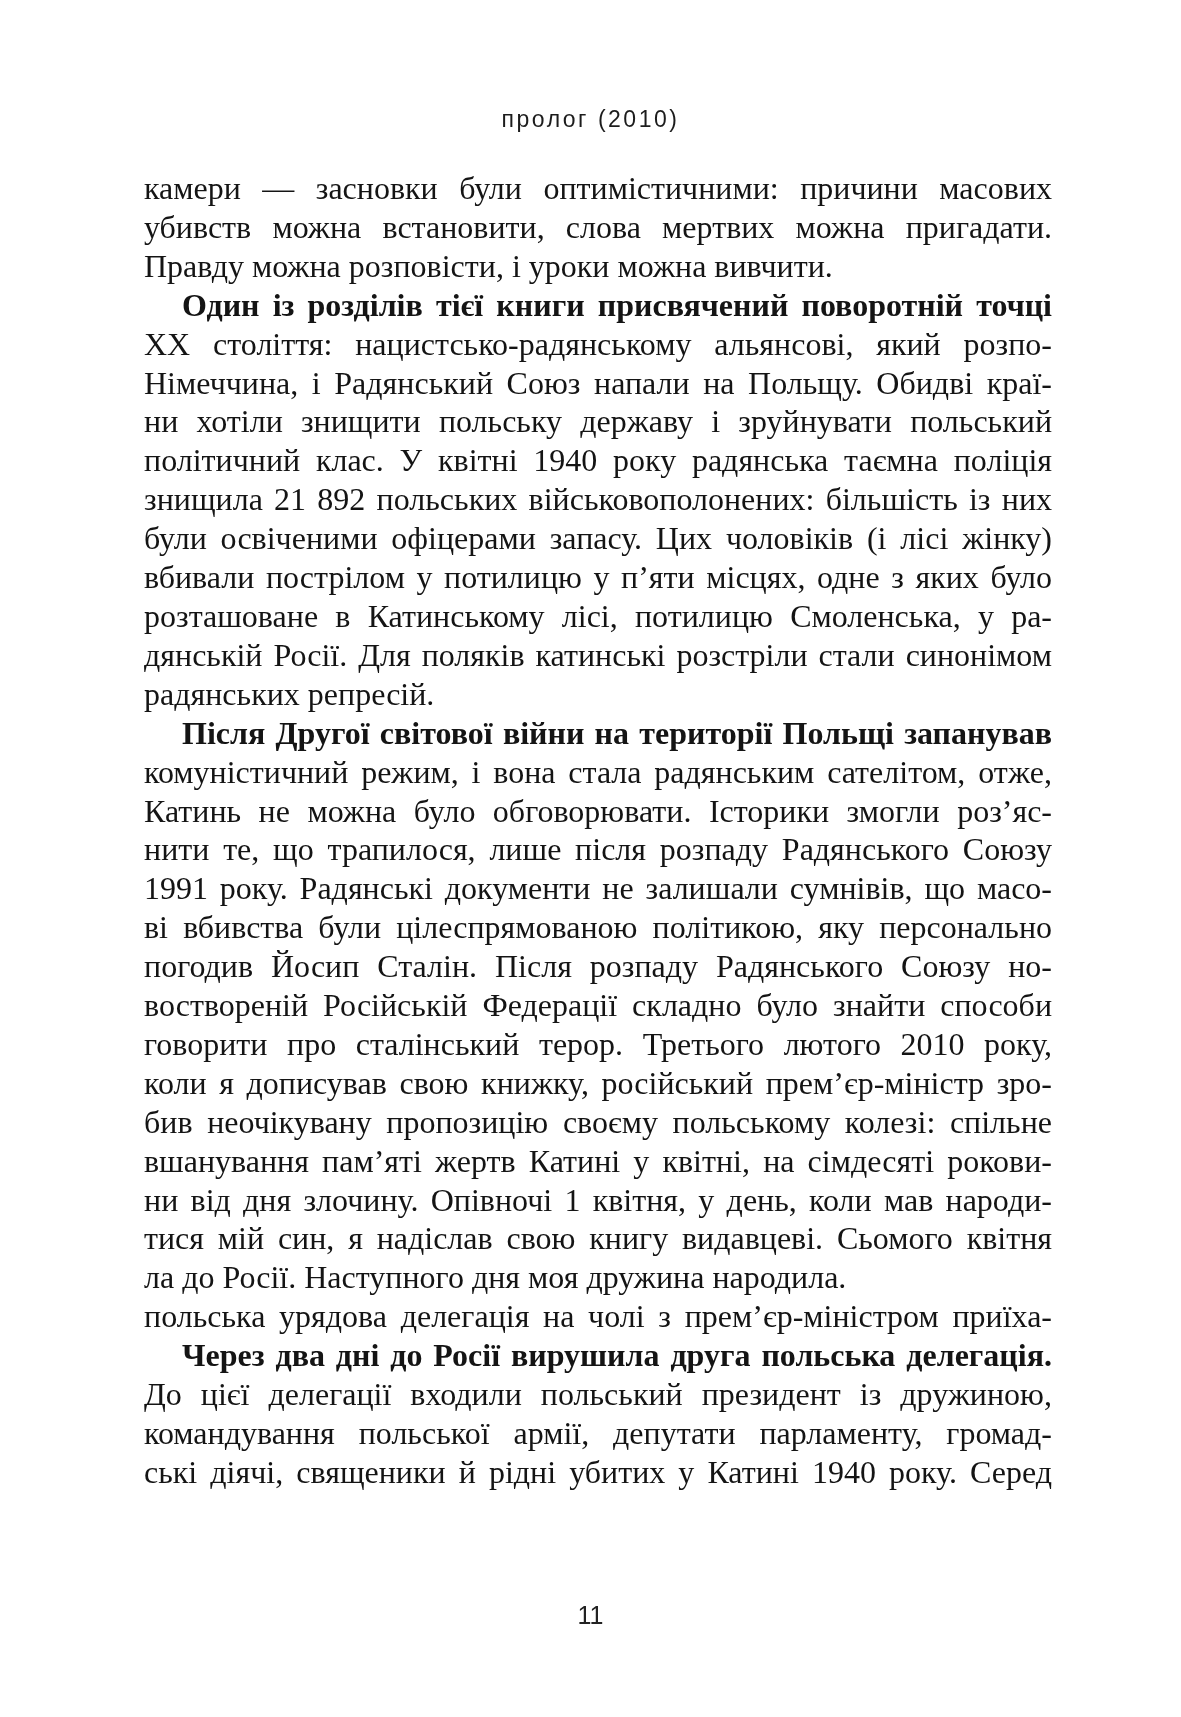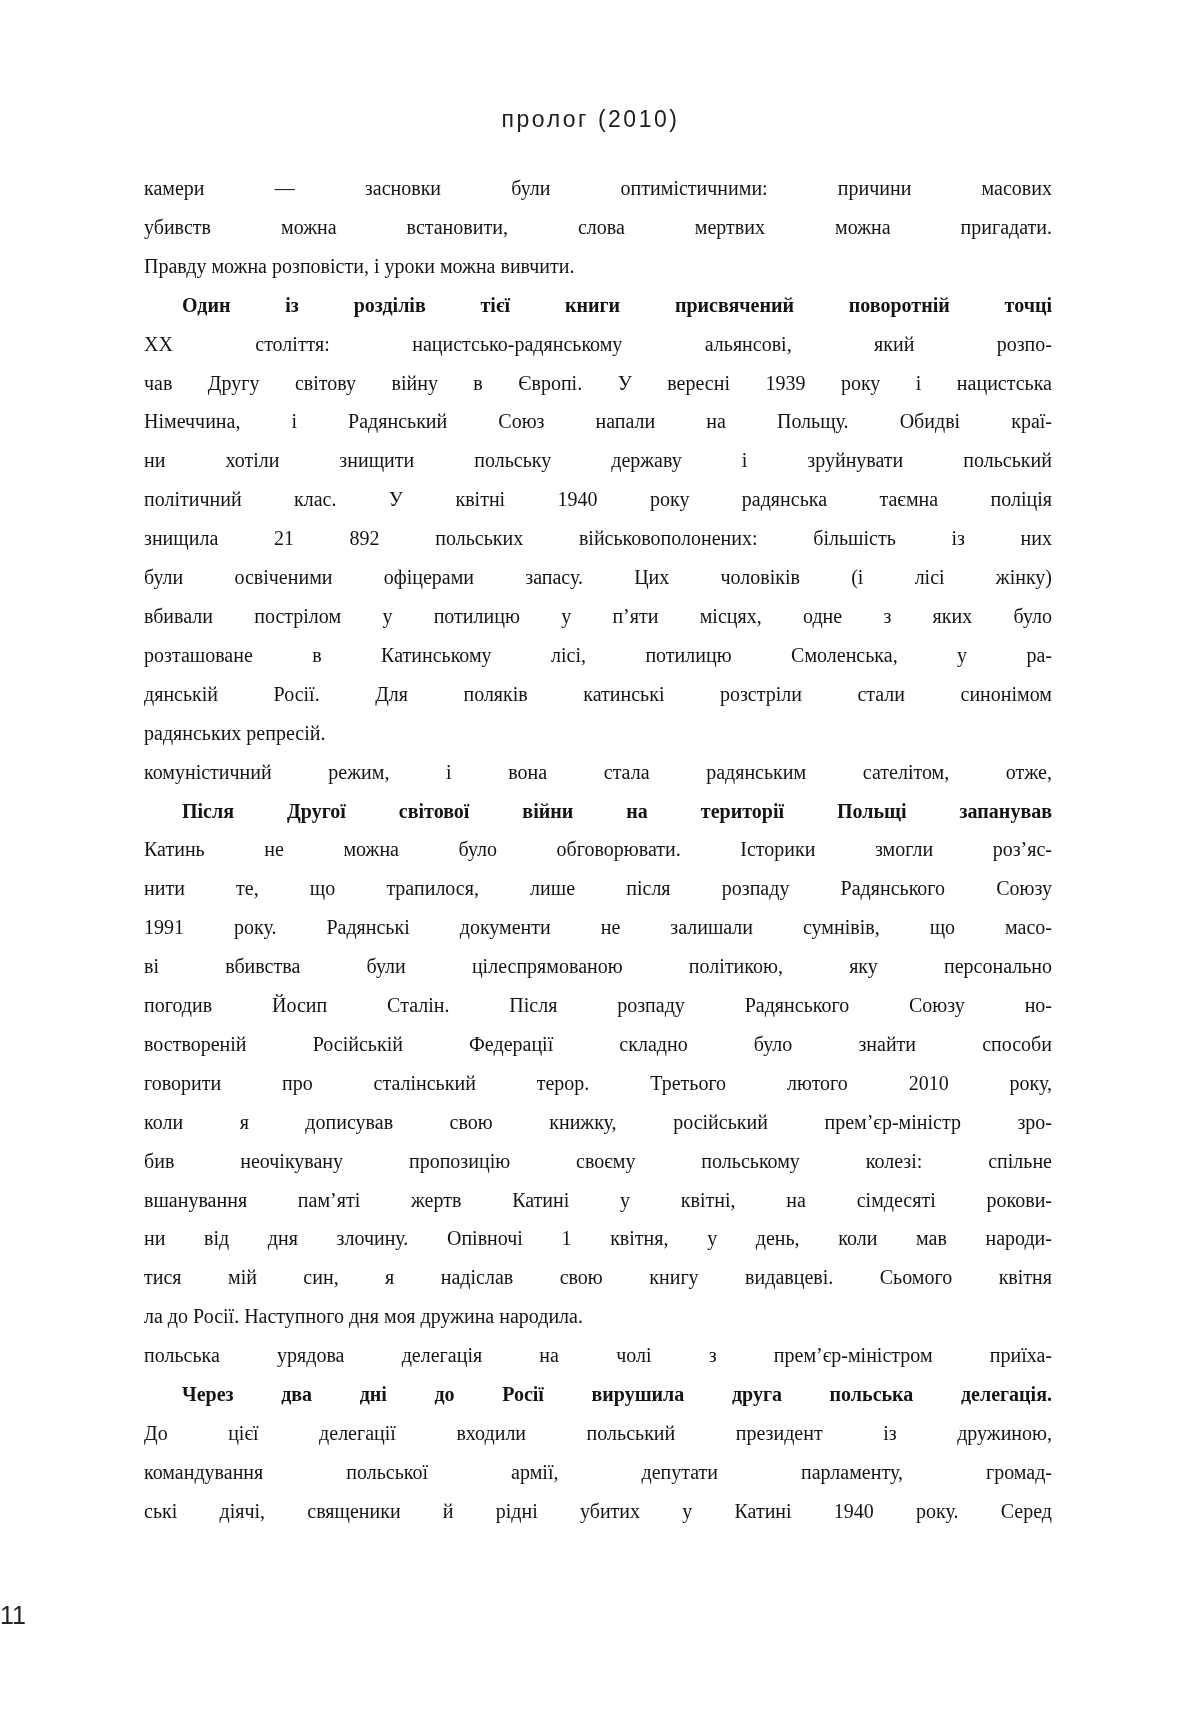--- a/index.html
+++ b/index.html
@@ -22,68 +22,68 @@
     font-size: 23px;
     font-weight: 400;
     letter-spacing: 2.5px;
     color: #1c1c1c;
   }
   .text-body {
     position: absolute;
     left: 144px; top: 169px;
     width: 908px;
     font-family: "Liberation Serif", serif;
-    font-size: 20px;
+    font-size: 32px;
     line-height: 38.9px;
     color: #141414;
   }
   .line {
     text-align: justify;
     text-align-last: justify;
   }
   .line.pend {
     text-align-last: left;
   }
   .line.indent {
     text-indent: 38px;
     font-weight: bold;
   }
   .folio {
     position: absolute;
     top: 1601px; left: 0; width: 100%;
+    text-align: center;
     font-family: "Liberation Sans", sans-serif;
     font-size: 25px;
     color: #222222;
   }
 </style>
 </head>
 <body>
 
 <div class="page">
 
   <div class="running-head">пролог (2010)</div>
 
   <main class="text-body" id="text-body">
       <div class="line">камери — засновки були оптимістичними: причини масових</div>
       <div class="line">убивств можна встановити, слова мертвих можна пригадати.</div>
       <div class="line pend">Правду можна розповісти, і уроки можна вивчити.</div>
       <div class="line indent">Один із розділів тієї книги присвячений поворотній точці</div>
       <div class="line">XX століття: нацистсько-радянському альянсові, який розпо-</div>
-      <div class="line">чав Другу світову війну в Європі. У вересні 1939 року і нацистська</div>
       <div class="line">Німеччина, і Радянський Союз напали на Польщу. Обидві краї-</div>
       <div class="line">ни хотіли знищити польську державу і зруйнувати польський</div>
       <div class="line">політичний клас. У квітні 1940 року радянська таємна поліція</div>
       <div class="line">знищила 21 892 польських військовополонених: більшість із них</div>
       <div class="line">були освіченими офіцерами запасу. Цих чоловіків (і лісі жінку)</div>
       <div class="line">вбивали пострілом у потилицю у п’яти місцях, одне з яких було</div>
       <div class="line">розташоване в Катинському лісі, потилицю Смоленська, у ра-</div>
       <div class="line">дянській Росії. Для поляків катинські розстріли стали синонімом</div>
       <div class="line pend">радянських репресій.</div>
+      <div class="line indent">Після Другої світової війни на території Польщі запанував</div>
       <div class="line">комуністичний режим, і вона стала радянським сателітом, отже,</div>
-      <div class="line indent">Після Другої світової війни на території Польщі запанував</div>
       <div class="line">Катинь не можна було обговорювати. Історики змогли роз’яс-</div>
       <div class="line">нити те, що трапилося, лише після розпаду Радянського Союзу</div>
       <div class="line">1991 року. Радянські документи не залишали сумнівів, що масо-</div>
       <div class="line">ві вбивства були цілеспрямованою політикою, яку персонально</div>
       <div class="line">погодив Йосип Сталін. Після розпаду Радянського Союзу но-</div>
       <div class="line">воствореній Російській Федерації складно було знайти способи</div>
       <div class="line">говорити про сталінський терор. Третього лютого 2010 року,</div>
       <div class="line">коли я дописував свою книжку, російський прем’єр-міністр зро-</div>
       <div class="line">бив неочікувану пропозицію своєму польському колезі: спільне</div>
       <div class="line">вшанування пам’яті жертв Катині у квітні, на сімдесяті рокови-</div>

